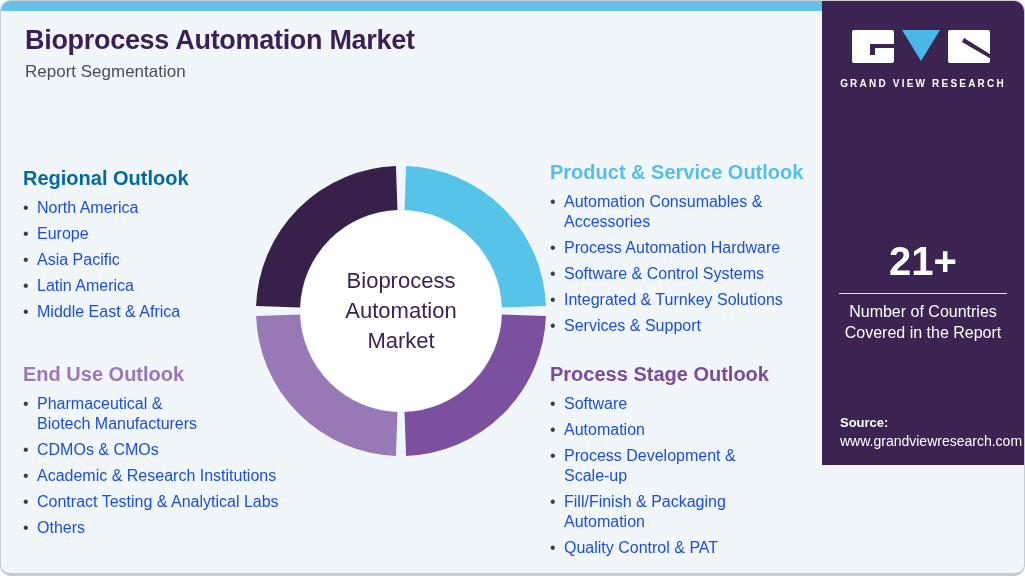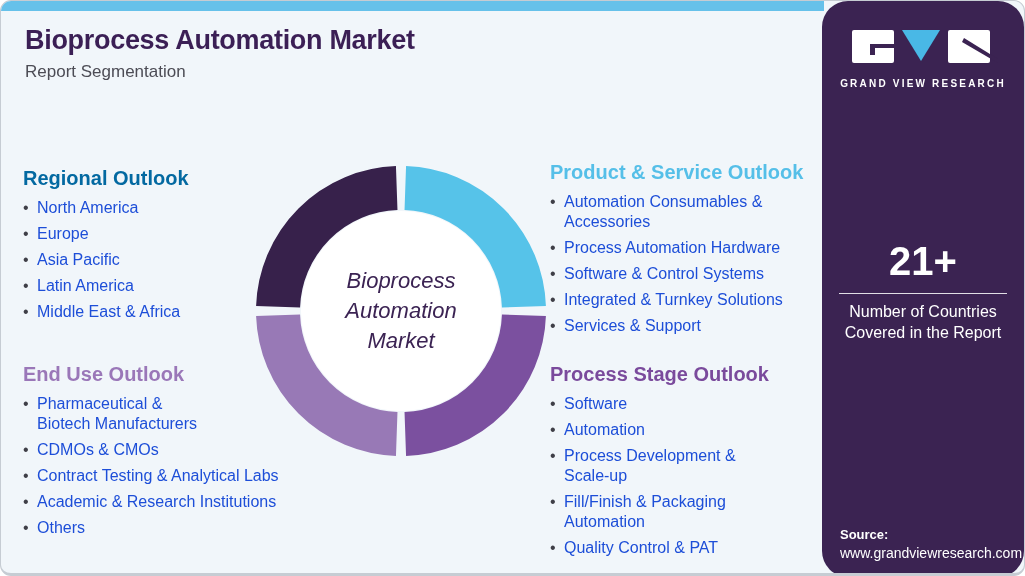--- a/index.html
+++ b/index.html
@@ -12,24 +12,24 @@
   .subtitle{font-size:17px;color:#4c4c55;margin-top:6px;}
   .section{position:absolute;}
   .section h2{font-size:20px;font-weight:bold;margin:0 0 8px 0;}
   .section ul{list-style:none;margin:0;padding:0;}
   .section li{position:relative;padding-left:14px;font-size:16px;color:#1d4ed8;line-height:1.25;margin-bottom:6px;white-space:pre-line;}
   .section li::before{content:"•";position:absolute;left:0;top:0;color:#3f3f47;}
   .sec-regional{left:22px;top:166px;width:240px;}
   .sec-product{left:549px;top:160px;width:276px;}
   .sec-enduse{left:22px;top:362px;width:330px;}
   .sec-process{left:549px;top:362px;width:262px;}
-  .donut{position:absolute;left:255px;top:165px;width:290px;height:290px;font-style:italic;}
+  .donut{position:absolute;left:255px;top:165px;width:290px;height:290px;}
   .donut-center{position:absolute;left:0;top:0;width:290px;height:290px;display:flex;flex-direction:column;
                 align-items:center;justify-content:center;text-align:center;color:#3b2353;font-size:22px;line-height:1.35;pointer-events:none;}
-  .sidebar{position:absolute;right:0;top:0;width:202px;height:576px;background:#3b2352;border-radius:26px;}
+  .sidebar{position:absolute;right:0;top:0;width:202px;height:464px;background:#3b2352;}
   .logo-wrap{margin-top:28px;text-align:center;}
   .logo-text{margin-top:9px;text-align:center;color:#ffffff;font-size:10px;font-weight:bold;letter-spacing:2.2px;}
   .stat{position:absolute;top:238px;left:16px;right:16px;text-align:center;color:#ffffff;}
   .stat-value{font-size:40px;font-weight:bold;}
   .stat-divider{border:none;border-top:1px solid rgba(255,255,255,0.85);width:168px;margin:9px auto 8px auto;}
   .stat-label{font-size:16px;line-height:1.3;}
   .source{position:absolute;left:18px;bottom:16px;color:#ffffff;}
   .source-label{font-size:13px;font-weight:bold;margin-bottom:3px;}
   .source-url{font-size:14px;}
 </style>
@@ -66,22 +66,22 @@
       <li>Services &amp; Support</li>
     </ul>
   </div>
 
   <div class="section sec-enduse">
     <h2 style="color: rgb(154, 119, 184);">End Use Outlook</h2>
     <ul>
       <li>Pharmaceutical &amp;
 Biotech Manufacturers</li>
       <li>CDMOs &amp; CMOs</li>
+      <li>Academic &amp; Research Institutions</li>
       <li>Contract Testing &amp; Analytical Labs</li>
-      <li>Academic &amp; Research Institutions</li>
       <li>Others</li>
     </ul>
   </div>
 
   <div class="section sec-process">
     <h2 style="color: rgb(122, 74, 156);">Process Stage Outlook</h2>
     <ul>
       <li>Software</li>
       <li>Automation</li>
       <li>Process Development &amp;

